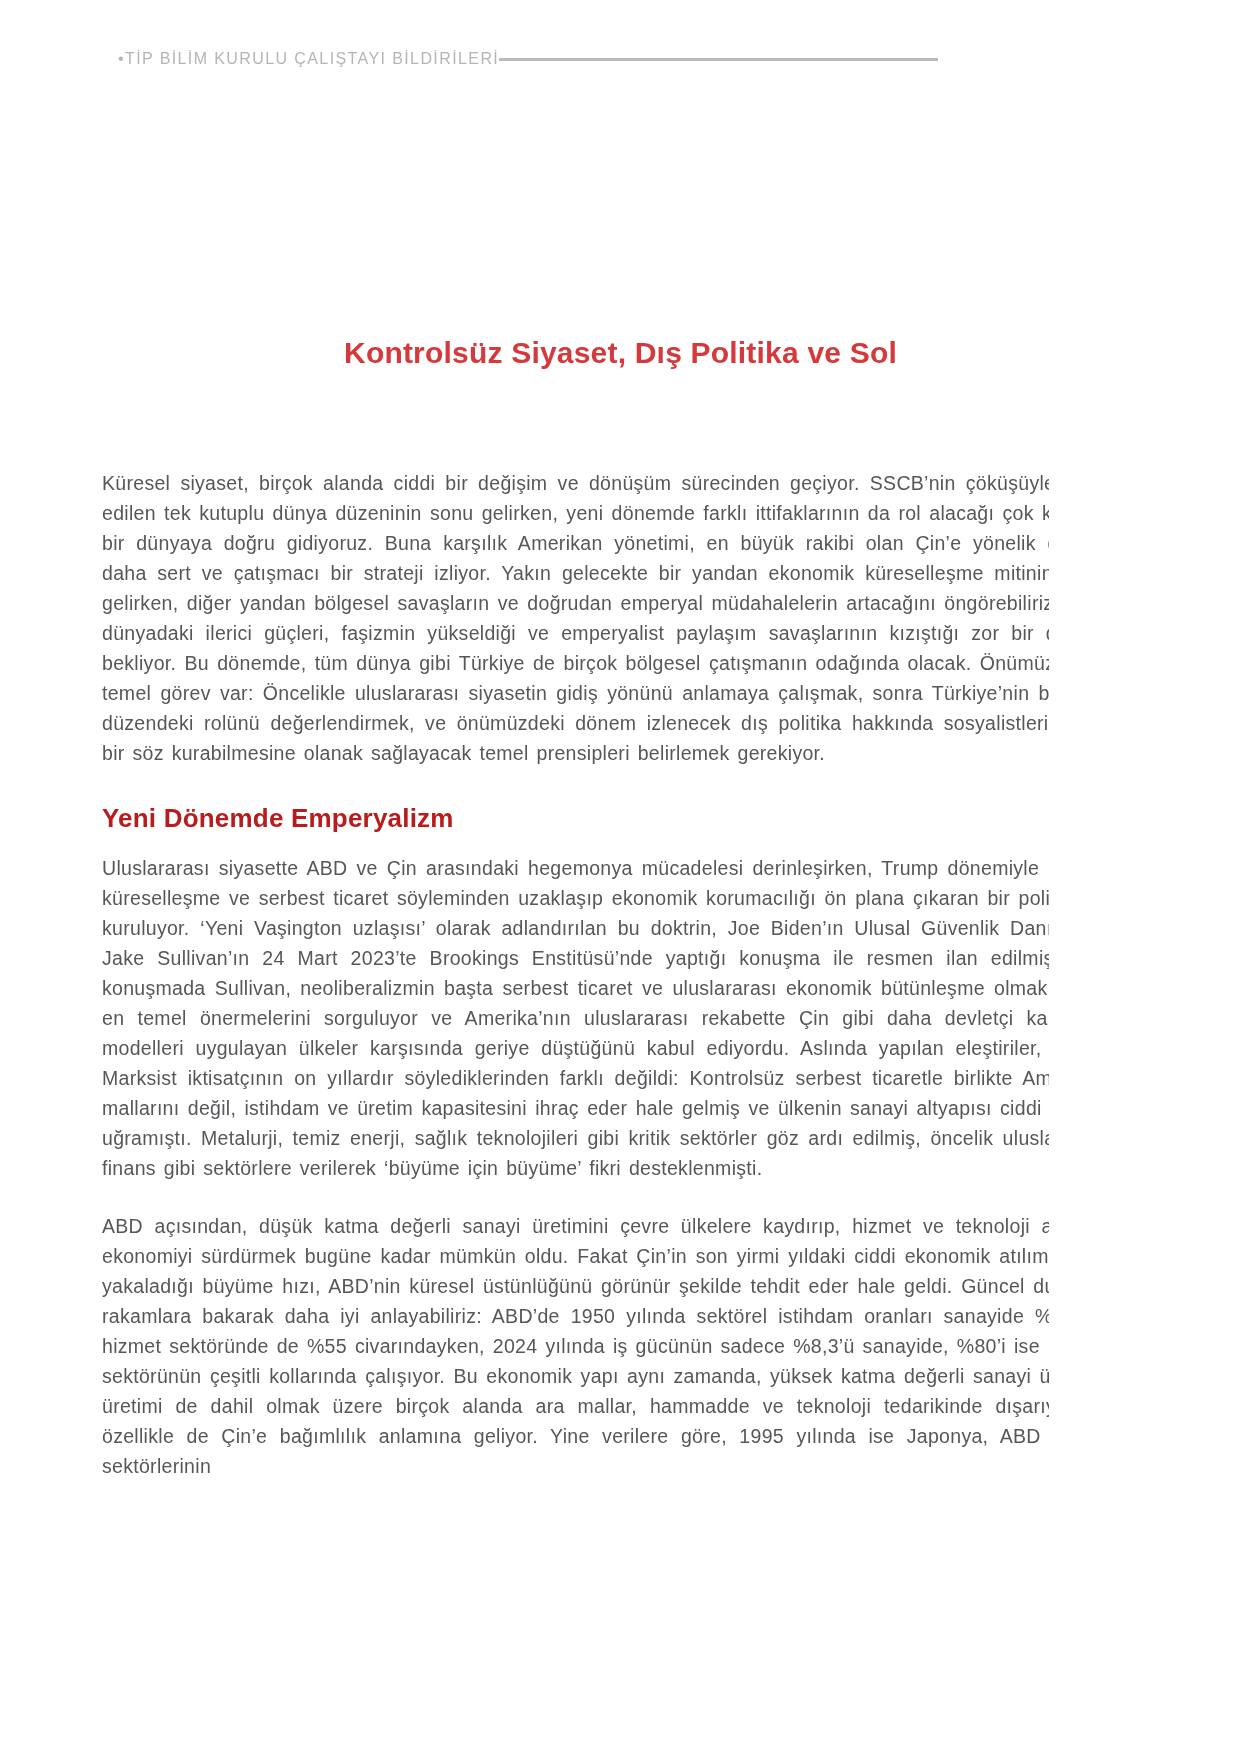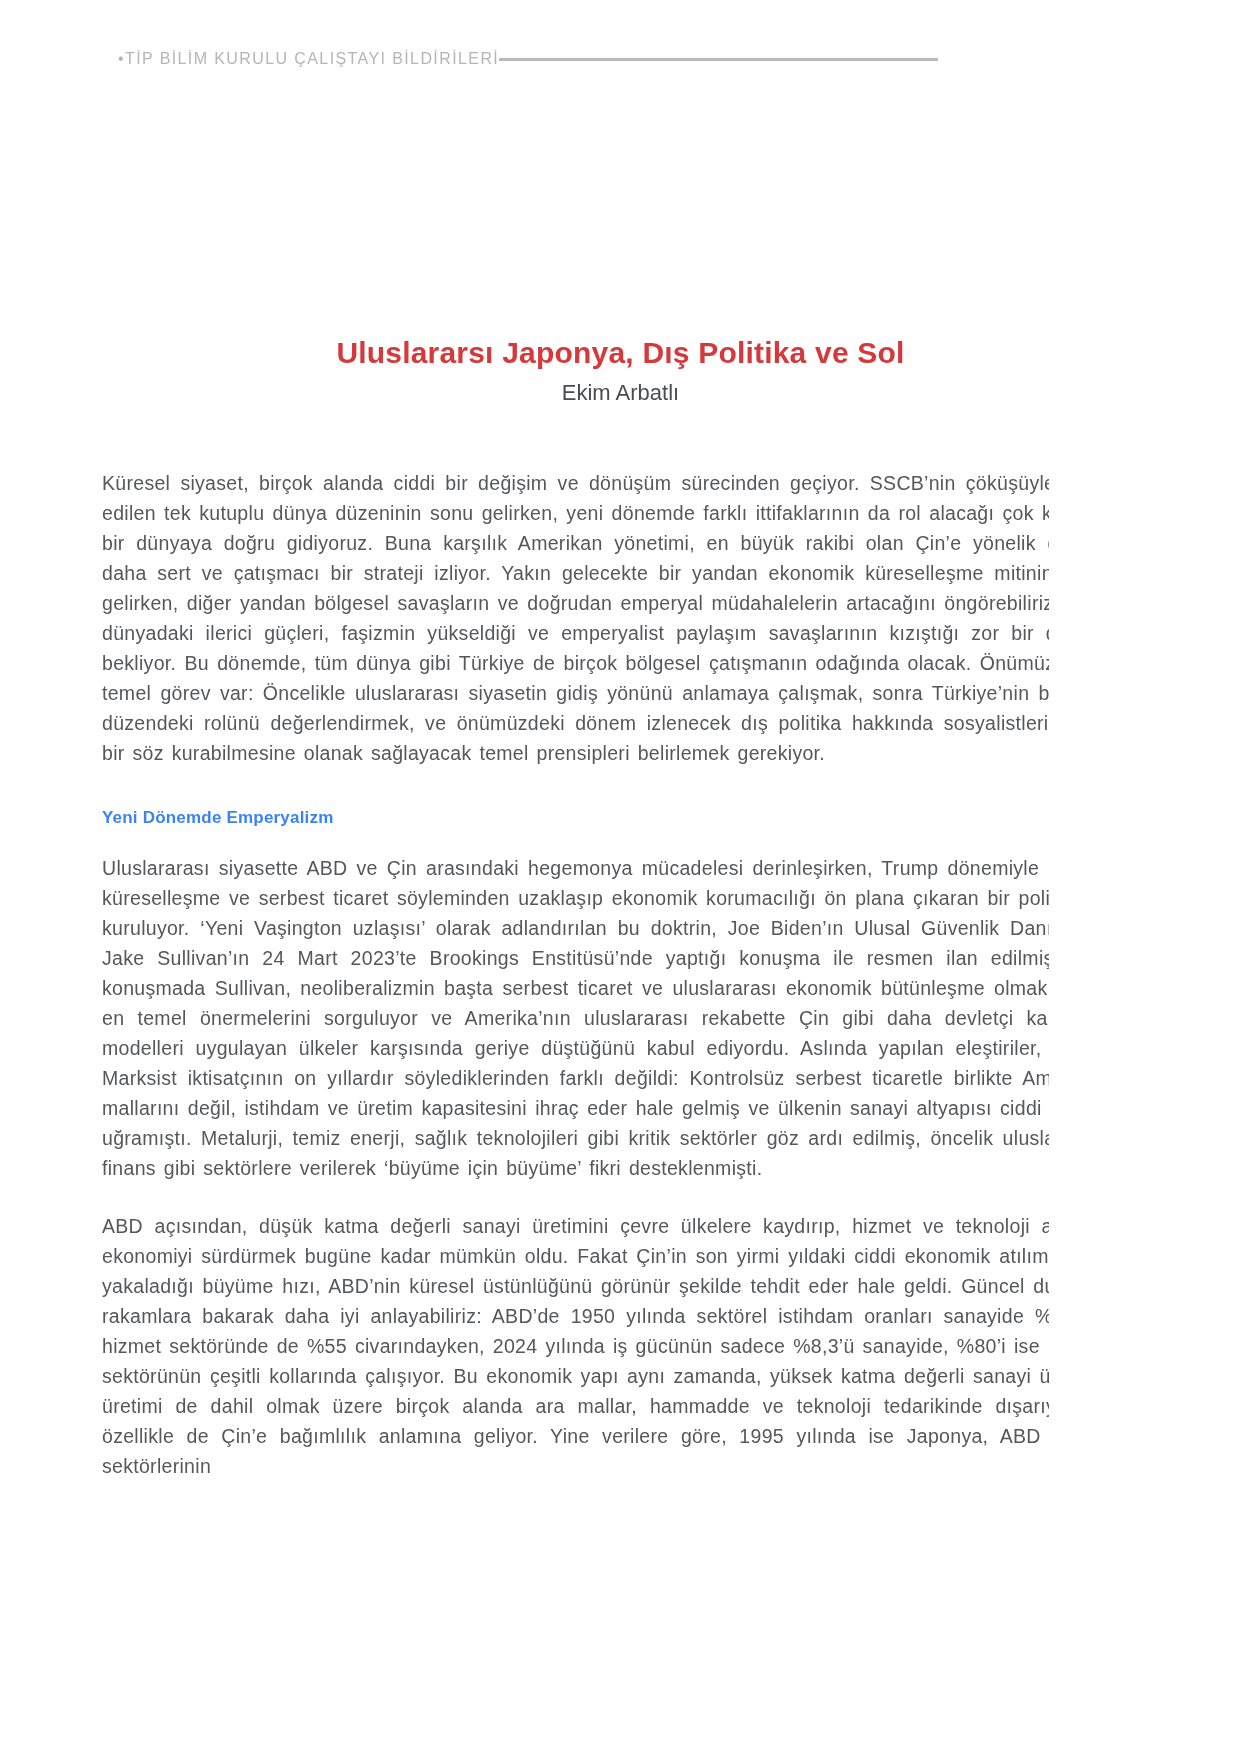--- a/index.html
+++ b/index.html
@@ -69,24 +69,24 @@
     margin: 0;
     font-size: 19.5px;
     line-height: 30px;
     letter-spacing: 0.3px;
     word-spacing: 2.2px;
     text-align: justify;
   }
   .article-body p + p { margin-top: 28px; }
   .section-heading {
     margin: 38px 0 23px 0;
-    font-size: 17px;
+    font-size: 26px;
     line-height: 24px;
     font-weight: bold;
-    color: #3b82f6;
+    color: #b91c1c;
     letter-spacing: 0.2px;
   }
 
   
   .footer {
     position: absolute;
     top: 1705px;
     left: 118px;
     right: 106px;
     display: flex;
@@ -105,23 +105,22 @@
 
 <div class="page">
 
   <div class="header">
     <span class="kicker">•TİP BİLİM KURULU ÇALIŞTAYI BİLDİRİLERİ</span>
     <span class="header-rule"></span>
   </div>
 
   <div class="title-block">
     <h1 style="margin:0; padding:0; font-size:inherit; font-weight:inherit;">
-      <span class="title-line">Uluslararsı Japonya, Dış Politika ve Sol</span>
+      <span class="title-line">Kontrolsüz Siyaset, Dış Politika ve Sol</span>
     </h1>
-    <div class="author">Ekim Arbatlı</div>
   </div>
 
   <div class="article-body">
     <p>Küresel siyaset, birçok alanda ciddi bir değişim ve dönüşüm sürecinden geçiyor. SSCB’nin çöküşüyle tesis edilen tek kutuplu dünya düzeninin sonu gelirken, yeni dönemde farklı ittifaklarının da rol alacağı çok kutuplu bir dünyaya doğru gidiyoruz. Buna karşılık Amerikan yönetimi, en büyük rakibi olan Çin’e yönelik gitgide daha sert ve çatışmacı bir strateji izliyor. Yakın gelecekte bir yandan ekonomik küreselleşme mitinin sonu gelirken, diğer yandan bölgesel savaşların ve doğrudan emperyal müdahalelerin artacağını öngörebiliriz. Tüm dünyadaki ilerici güçleri, faşizmin yükseldiği ve emperyalist paylaşım savaşlarının kızıştığı zor bir dönem bekliyor. Bu dönemde, tüm dünya gibi Türkiye de birçok bölgesel çatışmanın odağında olacak. Önümüzde üç temel görev var: Öncelikle uluslararası siyasetin gidiş yönünü anlamaya çalışmak, sonra Türkiye’nin bu yeni düzendeki rolünü değerlendirmek, ve önümüzdeki dönem izlenecek dış politika hakkında sosyalistlerin yeni bir söz kurabilmesine olanak sağlayacak temel prensipleri belirlemek gerekiyor.</p>
 
     <h2 class="section-heading">Yeni Dönemde Emperyalizm</h2>
 
     <p>Uluslararası siyasette ABD ve Çin arasındaki hegemonya mücadelesi derinleşirken, Trump dönemiyle birlikte küreselleşme ve serbest ticaret söyleminden uzaklaşıp ekonomik korumacılığı ön plana çıkaran bir politik hat kuruluyor. ‘Yeni Vaşington uzlaşısı’ olarak adlandırılan bu doktrin, Joe Biden’ın Ulusal Güvenlik Danışmanı Jake Sullivan’ın 24 Mart 2023’te Brookings Enstitüsü’nde yaptığı konuşma ile resmen ilan edilmişti. Bu konuşmada Sullivan, neoliberalizmin başta serbest ticaret ve uluslararası ekonomik bütünleşme olmak üzere en temel önermelerini sorguluyor ve Amerika’nın uluslararası rekabette Çin gibi daha devletçi kalkınma modelleri uygulayan ülkeler karşısında geriye düştüğünü kabul ediyordu. Aslında yapılan eleştiriler, birçok Marksist iktisatçının on yıllardır söylediklerinden farklı değildi: Kontrolsüz serbest ticaretle birlikte Amerikan mallarını değil, istihdam ve üretim kapasitesini ihraç eder hale gelmiş ve ülkenin sanayi altyapısı ciddi zarara uğramıştı. Metalurji, temiz enerji, sağlık teknolojileri gibi kritik sektörler göz ardı edilmiş, öncelik uluslararası finans gibi sektörlere verilerek ‘büyüme için büyüme’ fikri desteklenmişti.</p>
 
     <p>ABD açısından, düşük katma değerli sanayi üretimini çevre ülkelere kaydırıp, hizmet ve teknoloji ağırlıklı ekonomiyi sürdürmek bugüne kadar mümkün oldu. Fakat Çin’in son yirmi yıldaki ciddi ekonomik atılımları ve yakaladığı büyüme hızı, ABD’nin küresel üstünlüğünü görünür şekilde tehdit eder hale geldi. Güncel durumu, rakamlara bakarak daha iyi anlayabiliriz: ABD’de 1950 yılında sektörel istihdam oranları sanayide %34 ve hizmet sektöründe de %55 civarındayken, 2024 yılında iş gücünün sadece %8,3’ü sanayide, %80’i ise hizmet sektörünün çeşitli kollarında çalışıyor. Bu ekonomik yapı aynı zamanda, yüksek katma değerli sanayi ürünleri üretimi de dahil olmak üzere birçok alanda ara mallar, hammadde ve teknoloji tedarikinde dışarıya, ve özellikle de Çin’e bağımlılık anlamına geliyor. Yine verilere göre, 1995 yılında ise Japonya, ABD imalat sektörlerinin</p>

